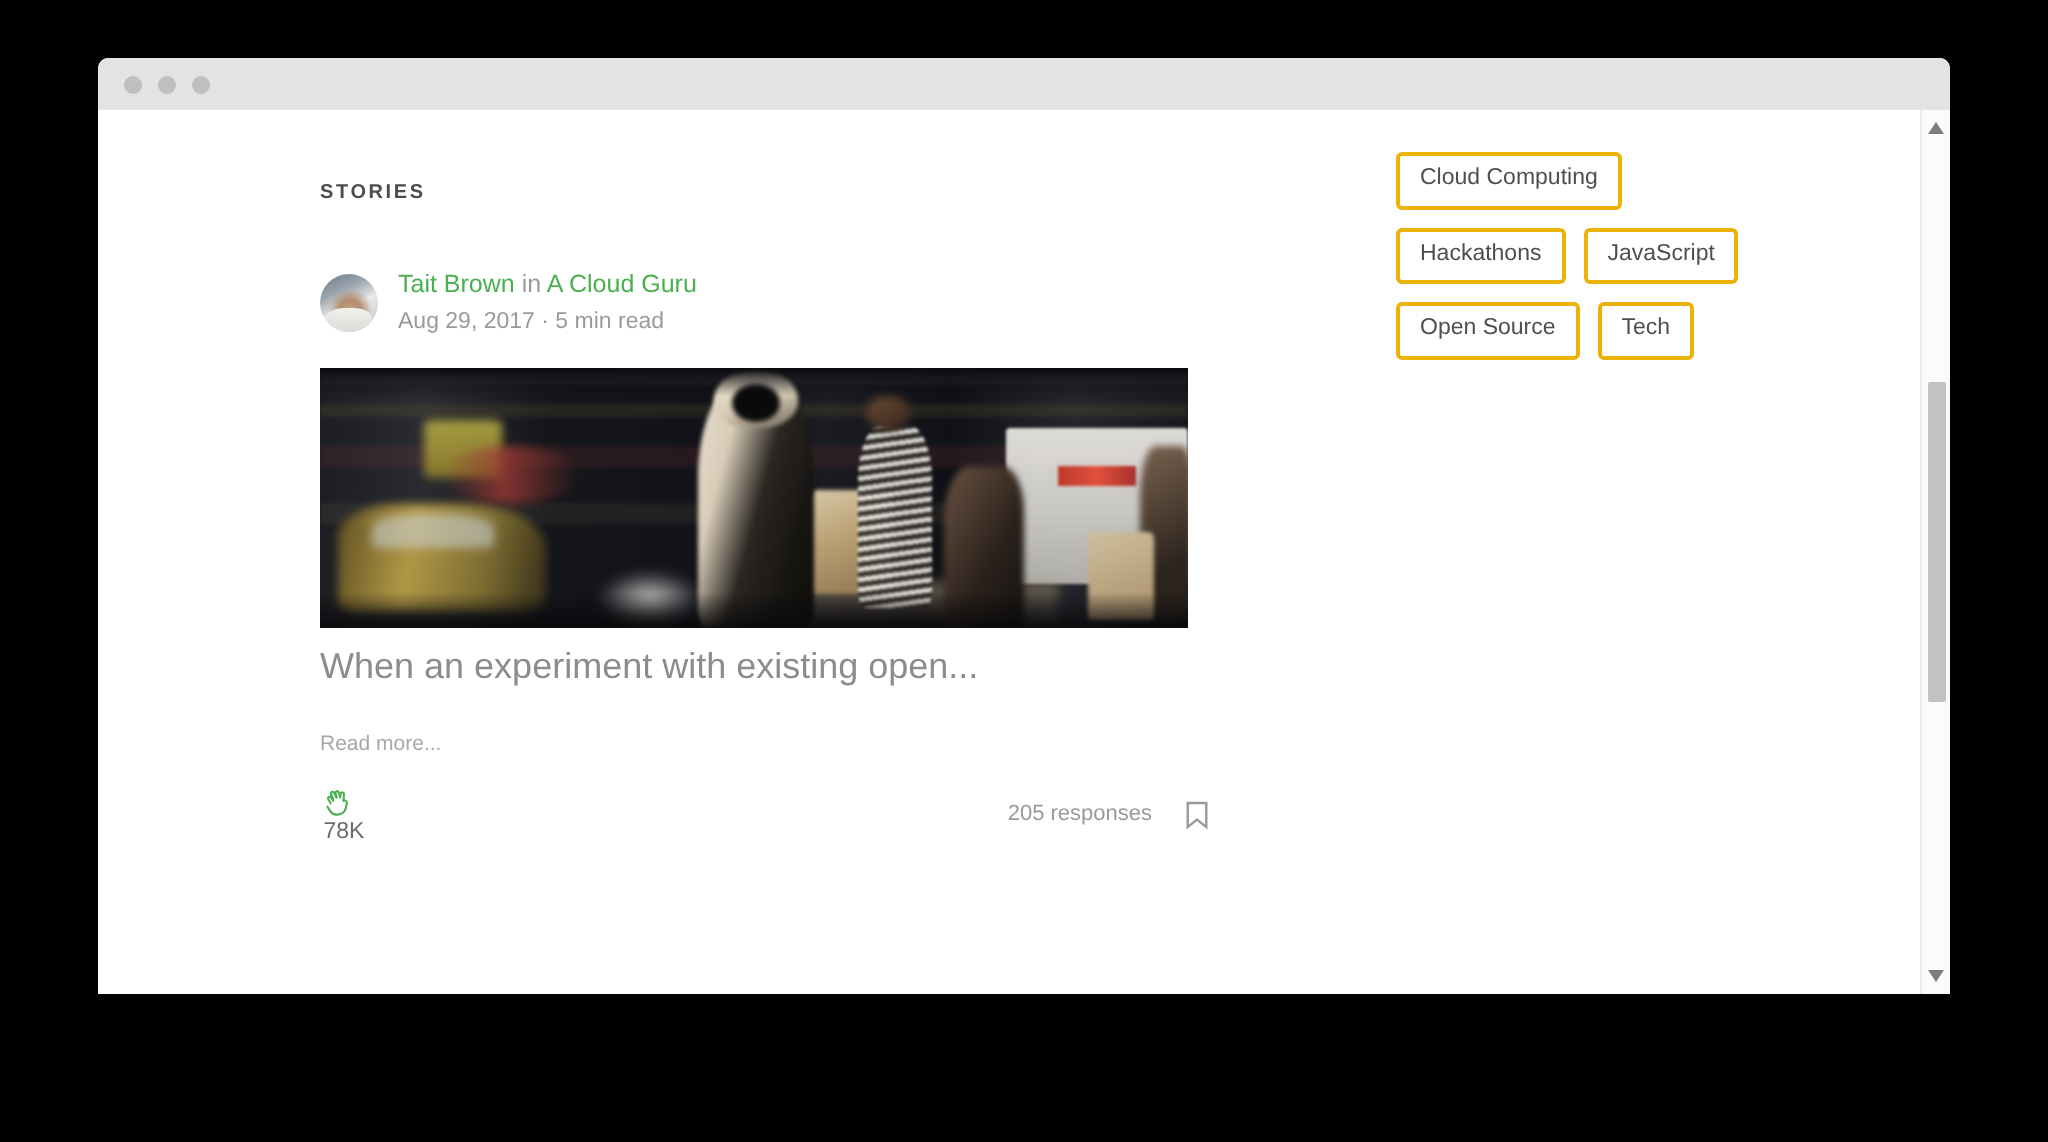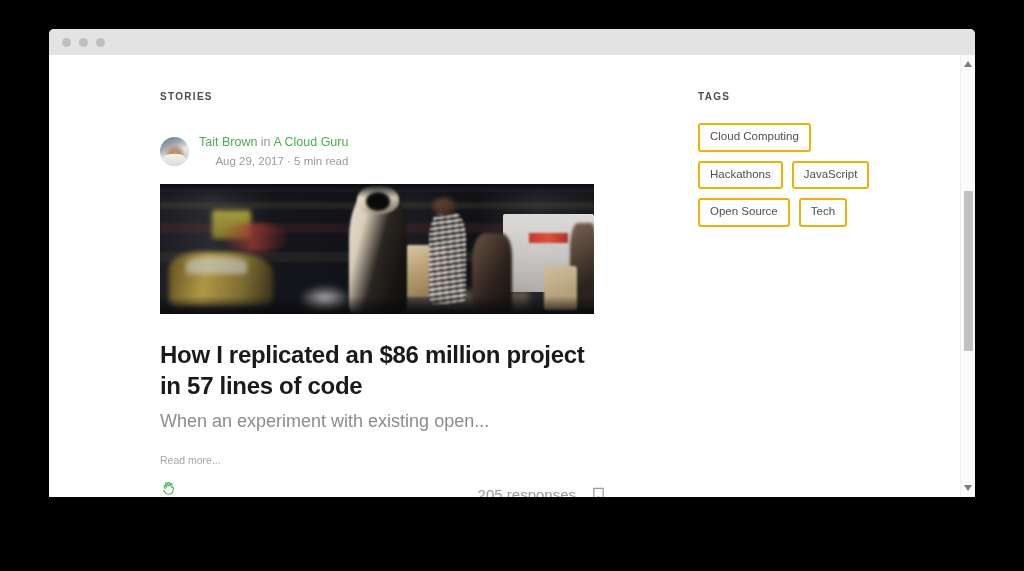--- a/index.html
+++ b/index.html
@@ -78,21 +78,20 @@
     font-weight: 600;
     margin-top: 36px;
     margin-bottom: 0;
   }
 
   
   .byline {
     display: flex;
     align-items: center;
     margin-top: 32px;
-    text-align: right;
   }
   .avatar {
     width: 29px;
     height: 29px;
     border-radius: 50%;
     flex: 0 0 29px;
     margin-right: 10px;
     background:
       radial-gradient(circle at 52% 62%, #c9a183 0%, #b58c6d 22%, rgba(181,140,109,0) 46%),
       linear-gradient(155deg, #6e7a86 0%, #99a4ad 30%, #e8e8e6 55%, #cfd3d4 80%, #8d949a 100%);
@@ -286,21 +285,21 @@
     margin-top: 18px;
     display: flex;
     align-items: center;
     justify-content: space-between;
     height: 22px;
   }
   .claps { display: flex; align-items: center; flex-direction: column; }
   .clap-icon { width: 17px; height: 17px; margin-right: 7px; display: block; }
   .clap-count { font-size: 11.5px; color: #6b6b6b; }
   .engage-right { display: flex; align-items: center; }
-  .responses { font-size: 15px; color: #9a9a9a; margin-right: 16px; }
+  .responses { font-size: 11px; color: #9a9a9a; margin-right: 16px; }
   .bookmark-icon { width: 13px; height: 15px; display: block; }
 
   
   .tag-list {
     margin-top: 21px;
     display: flex;
     flex-wrap: wrap;
     gap: 9px;
     width: 185px;
   }
@@ -394,21 +393,20 @@
           <div class="blob b-person-hood"></div>
           <div class="blob b-person-face"></div>
           <div class="blob b-r-person"></div>
           <div class="blob b-far-right"></div>
           <div class="blob b-tote2"></div>
           <div class="blob b-whiteblur"></div>
           <div class="blob b-topband"></div>
           <div class="blob b-botband"></div>
         </div>
 
-        <h1 class="title">How I replicated an $86 million project in 57 lines of code</h1>
         <div class="subtitle">When an experiment with existing open...</div>
         <div class="readmore">Read more...</div>
 
         <div class="engage">
           <div class="claps">
             <svg class="clap-icon" viewBox="0 0 24 24" fill="none" stroke="#4caf50" stroke-width="1.5" stroke-linecap="round" stroke-linejoin="round">
               <path d="M7.5 12.2 5.9 9.4a1.2 1.2 0 0 1 2.1-1.2l1.3 2.2"></path>
               <path d="M9.4 9.1 7.7 5.7a1.2 1.2 0 0 1 2.1-1.1l1.8 3.4"></path>
               <path d="M11.7 8.2 10.9 5a1.2 1.2 0 0 1 2.3-.6l1 3.3"></path>
               <path d="M14.2 8 14.5 5.6a1.2 1.2 0 0 1 2.4.3l-.3 4.4"></path>
@@ -420,21 +418,20 @@
             <span class="responses">205 responses</span>
             <svg class="bookmark-icon" viewBox="0 0 14 16" fill="none" stroke="#9a9a9a" stroke-width="1.3">
               <path d="M2 1.5h10v13l-5-4-5 4z"></path>
             </svg>
           </div>
         </div>
 
       </div>
 
       <div class="col-side">
-        <div class="section-head">TAGS</div>
         <div class="tag-list">
           <span class="tag">Cloud Computing</span>
           <span class="tag">Hackathons</span>
           <span class="tag">JavaScript</span>
           <span class="tag">Open Source</span>
           <span class="tag">Tech</span>
         </div>
       </div>
 
     </div>

